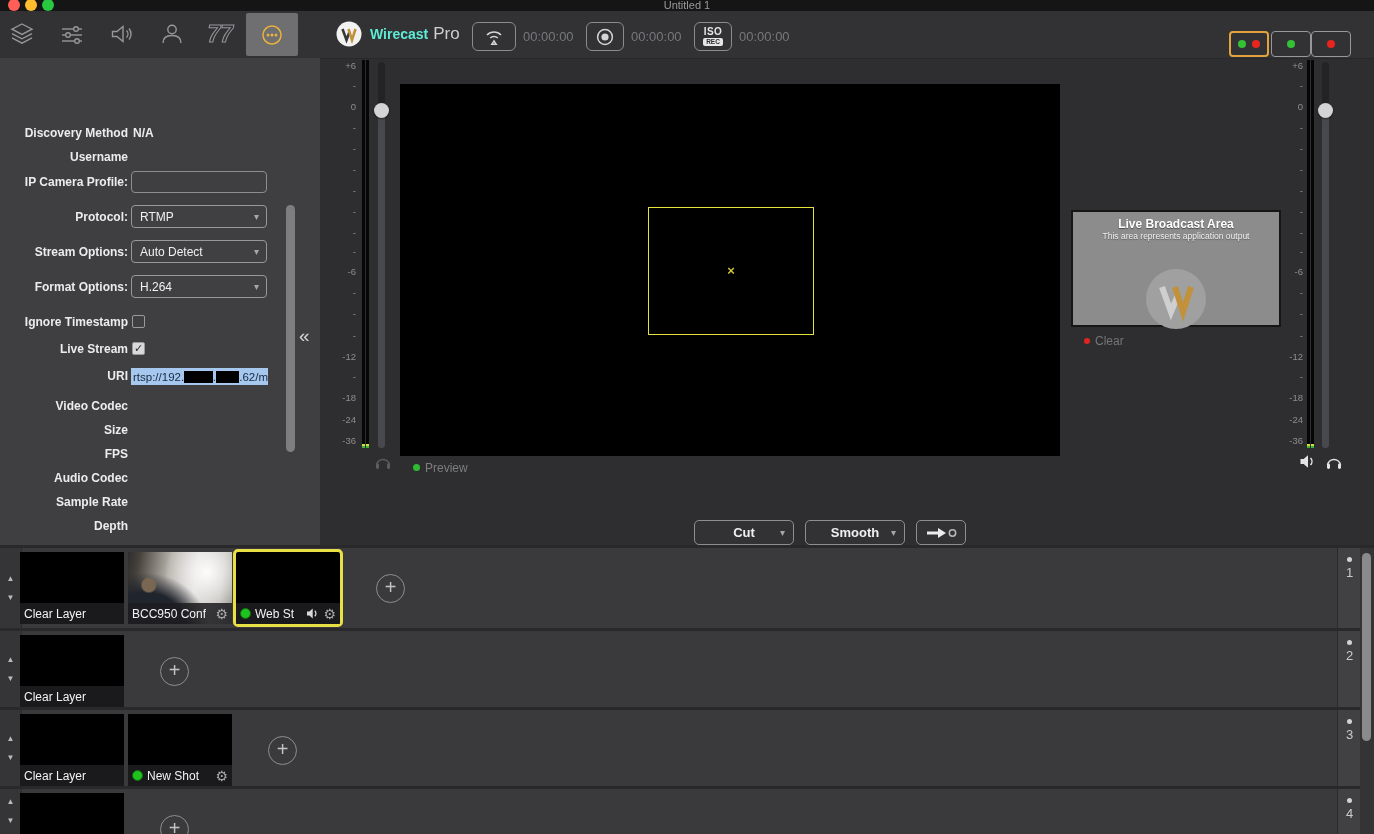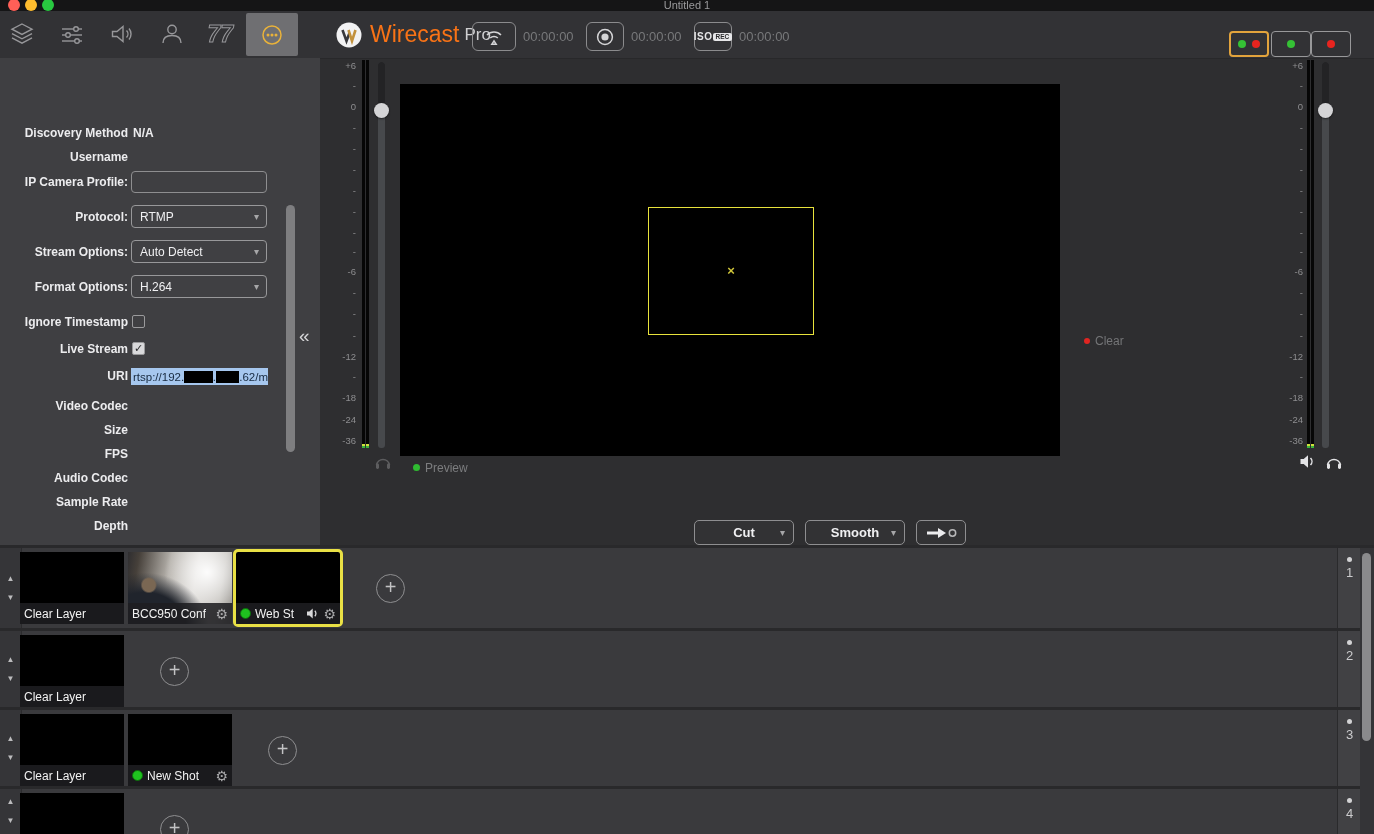--- a/index.html
+++ b/index.html
@@ -11,26 +11,26 @@
   .titlebar{left:0;top:0;width:1374px;height:11px;background:#151516;}
   .tl{position:absolute;top:-1px;width:12px;height:12px;border-radius:50%;}
   .tl.r{left:8px;background:#ff5f57;} .tl.y{left:25px;background:#febc2e;} .tl.g{left:42px;background:#28c840;}
   .wintitle{position:absolute;left:0;right:0;top:0;height:11px;line-height:11px;text-align:center;
             font-size:11px;color:#9a9a9c;}
   
   .header{left:0;top:11px;width:1374px;height:47px;background:#323235;border-bottom:1px solid #28282a;}
   .tabbtn{position:absolute;top:3px;width:40px;height:40px;display:flex;align-items:center;justify-content:center;}
   .tabbtn.active-tile{width:52px;height:43px;top:2px;background:#6f6f72;border-radius:2px;}
   .brand{position:absolute;left:336px;top:10px;display:flex;align-items:center;gap:8px;}
-  .brandname{font-size:23px;font-weight:normal;color:#f97316;}
+  .brandname{font-size:14px;font-weight:bold;color:#5eead4;}
   .brandedition{font-size:17px;font-weight:300;color:#cfcfd1;margin-left:-3px;}
   .statbtn{position:absolute;top:11px;height:29px;border:1px solid #8b8b8d;border-radius:6px;
            display:flex;align-items:center;justify-content:center;background:transparent;box-sizing:border-box;}
   .stattime{position:absolute;top:11px;height:29px;line-height:29px;font-size:13px;color:#77787a;}
-  .isoinner{display:flex;align-items:center;line-height:1;}
+  .isoinner{display:flex;flex-direction:column;align-items:center;line-height:1;}
   .isotop{font-size:10px;font-weight:bold;color:#e6e6e8;letter-spacing:.5px;}
   .recbadge{font-size:6.5px;font-weight:bold;color:#2a2a2c;background:#e6e6e8;border-radius:2px;
             padding:1px 3px;margin-top:1px;}
   .viewbtn{position:absolute;top:20px;width:40px;height:26px;border-radius:4px;box-sizing:border-box;
            display:flex;align-items:center;justify-content:center;gap:6px;border:1px solid #98989a;}
   .viewbtn.sel{border:2px solid #e2a33c;}
   .dot{width:8px;height:8px;border-radius:50%;}
   .dot.green{background:#35c135;} .dot.red{background:#e8241f;}
   
   .settings{left:0;top:58px;width:320px;height:487px;background:#3f3f42;}
@@ -357,20 +357,31 @@
   </div>
 
   <div class="abs canvas">
     <div class="selrect">
       <span class="selx">×</span>
     </div>
   </div>
   <div class="abs prevdot"></div>
   <div class="abs prevlabel">Preview</div>
 
+  <div class="abs livearea">
+    <div class="latitle">Live Broadcast Area</div>
+    <div class="lasub">This area represents application output</div>
+    <div class="lalogo">
+      <svg width="62" height="62" viewBox="0 0 62 62">
+        <circle cx="31" cy="31" r="30" fill="#a0a0a0"></circle>
+        <path d="M17 19 L26 44 L33 27" fill="none" stroke="#cfcfcf" stroke-width="6"></path>
+        <path d="M30 19 L38 44 L46 19" fill="none" stroke="#c2913c" stroke-width="6"></path>
+      </svg>
+    </div>
+  </div>
   <div class="abs livedot"></div>
   <div class="abs livelabel">Clear</div>
 
   <div>
     <div id="scaleR">
         <div class="tick" style="top: 61px; left: 1281px; width: 22px; text-align: right;">+6</div>
         <div class="tick" style="top: 81px; left: 1281px; width: 22px; text-align: right;">-</div>
         <div class="tick" style="top: 102px; left: 1281px; width: 22px; text-align: right;">0</div>
         <div class="tick" style="top: 123px; left: 1281px; width: 22px; text-align: right;">-</div>
         <div class="tick" style="top: 144px; left: 1281px; width: 22px; text-align: right;">-</div>

